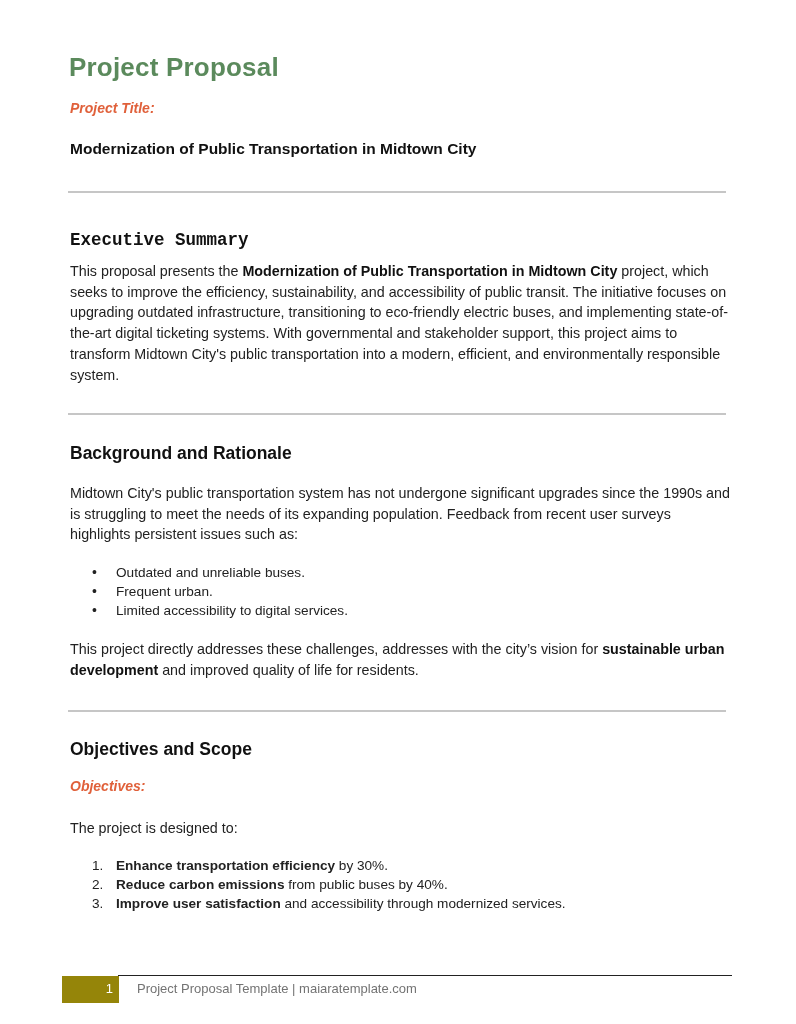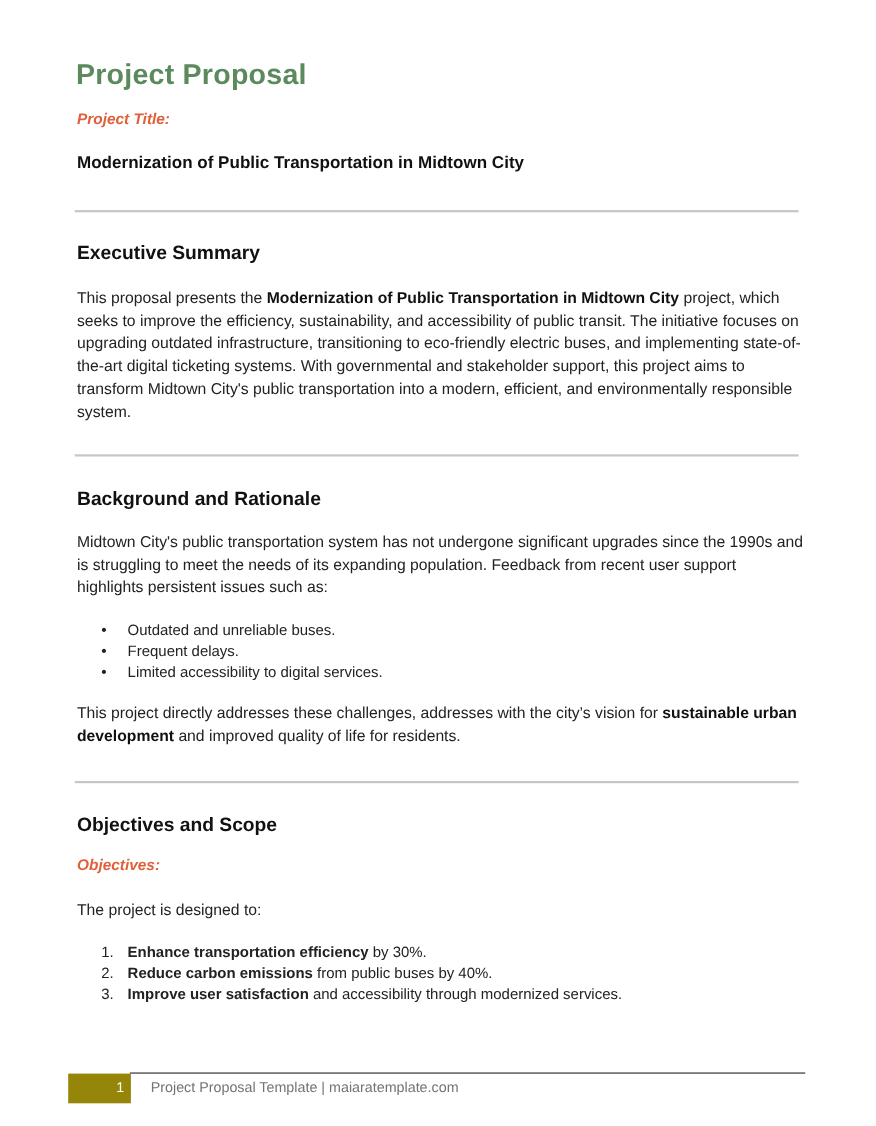--- a/index.html
+++ b/index.html
@@ -29,32 +29,32 @@
 <body>
 
 <div class="page">
 
   <div class="abs doc-title">Project Proposal</div>
   <div class="abs label-italic" style="left:70px; top:100px;text-align:right;">Project Title:</div>
   <div class="abs subtitle">Modernization of Public Transportation in Midtown City</div>
 
   <div class="divider" style="top:191px;"></div>
 
-  <div class="abs h2" style="left:70px; top:219px;">Executive Summary</div>
+  <div class="abs h2" style="left:70px; top:230px;font-family:Liberation Mono, monospace;">Executive Summary</div>
   <div class="abs para" style="top:261px;">
     <span>This proposal presents the </span><b>Modernization of Public Transportation in Midtown City</b><span> project, which seeks to improve the efficiency, sustainability, and accessibility of public transit. The initiative focuses on upgrading outdated infrastructure, transitioning to eco-friendly electric buses, and implementing state-of-the-art digital ticketing systems. With governmental and stakeholder support, this project aims to transform Midtown City's public transportation into a modern, efficient, and environmentally responsible system.</span>
   </div>
 
   <div class="divider" style="top:413px;"></div>
 
   <div class="abs h2" style="left:70px; top:443px;">Background and Rationale</div>
-  <div class="abs para" style="top:483px;">Midtown City's public transportation system has not undergone significant upgrades since the 1990s and is struggling to meet the needs of its expanding population. Feedback from recent user support highlights persistent issues such as:</div>
+  <div class="abs para" style="top:483px;">Midtown City's public transportation system has not undergone significant upgrades since the 1990s and is struggling to meet the needs of its expanding population. Feedback from recent user surveys highlights persistent issues such as:</div>
   <ul class="bullets" style="top:563px;">
     <li>Outdated and unreliable buses.</li>
-    <li>Frequent delays.</li>
+    <li>Frequent urban.</li>
     <li>Limited accessibility to digital services.</li>
   </ul>
   <div class="abs para" style="top:639px;">
     <span>This project directly addresses these challenges, addresses with the city’s vision for </span><b>sustainable urban development</b><span> and improved quality of life for residents.</span>
   </div>
 
   <div class="divider" style="top:710px;"></div>
 
   <div class="abs h2" style="left:70px; top:739px;">Objectives and Scope</div>
   <div class="abs label-italic" style="left:70px; top:778px;">Objectives:</div>

